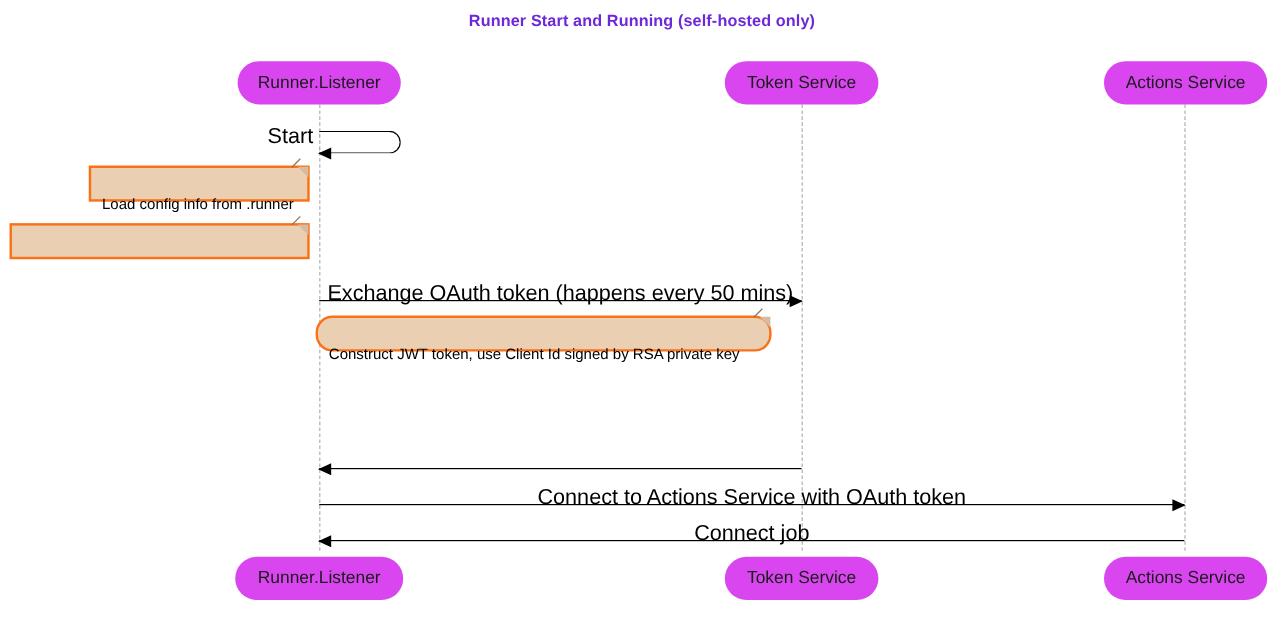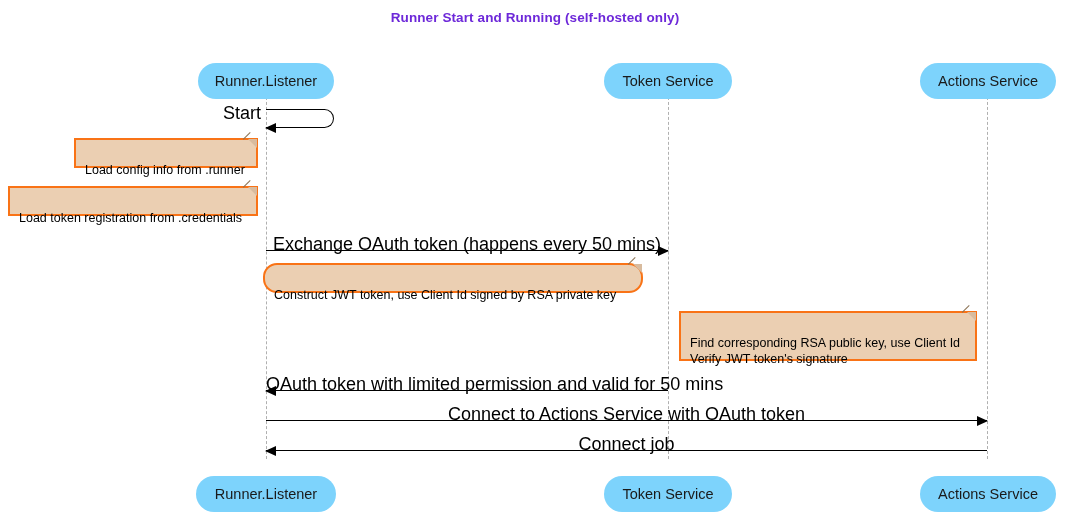--- a/index.html
+++ b/index.html
@@ -24,28 +24,27 @@
     font-size: 13.5px;
     font-weight: bold;
     color: #6d28d9;
     letter-spacing: 0.1px;
   }
   
   .participant {
     position: absolute;
     height: 36px;
     border-radius: 18px;
-    background: #7dd3fc;
+    background: #d946ef;
     display: flex;
     align-items: center;
     justify-content: center;
     font-size: 14.5px;
     color: #1a1a1a;
     box-sizing: border-box;
-    margin-top: 12px;
   }
   
   .lifeline {
     position: absolute;
     width: 0;
     border-left: 1px dashed #b0b0b0;
   }
   
   .msg {
     position: absolute;
@@ -160,21 +159,20 @@
 
   <div class="msg-label" style="left:189px; top:103px; width:72px; text-align:right;">Start</div>
   <div class="selfloop" style="left:266px; top:109px; width:68px; height:19px;"></div>
   <div class="selfloop-arrow" style="left:265px; top:123px;"></div>
 
   <div class="msg-label" style="left:266px; top:234px; width:402px;">Exchange OAuth token (happens every 50 mins)</div>
   <div class="msg" style="left:266px; top:250px; width:402px;">
     <span class="arrowhead right"></span>
   </div>
 
-  <div class="msg-label" style="left:266px; top:374px; width:402px;">OAuth token with limited permission and valid for 50 mins</div>
   <div class="msg" style="left:266px; top:390px; width:402px;">
     <span class="arrowhead left"></span>
   </div>
 
   <div class="msg-label" style="left:266px; top:404px; width:721px;">Connect to Actions Service with OAuth token</div>
   <div class="msg" style="left:266px; top:420px; width:721px;">
     <span class="arrowhead right"></span>
   </div>
 
   <div class="msg-label" style="left:266px; top:434px; width:721px;">Connect job</div>
@@ -182,31 +180,24 @@
     <span class="arrowhead left"></span>
   </div>
 
   <div class="note" style="left:74px; top:138px; width:184px; height:30px;">
     <span>Load config info from .runner</span>
     <span class="note-fold"></span>
     <span class="note-fold-edge"></span>
   </div>
 
   <div class="note" style="left:8px; top:186px; width:250px; height:30px;">
-    <span>Load token registration from .credentials</span>
     <span class="note-fold"></span>
     <span class="note-fold-edge"></span>
   </div>
 
   <div class="note" style="left:263px; top:263px; width:380px; height:30px;border-radius:14px;">
     <span>Construct JWT token, use Client Id signed by RSA private key</span>
     <span class="note-fold"></span>
     <span class="note-fold-edge"></span>
   </div>
 
-  <div class="note" style="left:679px; top:311px; width:298px; height:50px;">
-    <span>Find corresponding RSA public key, use Client Id
-Verify JWT token's signature</span>
-    <span class="note-fold"></span>
-    <span class="note-fold-edge"></span>
-  </div>
 
 </div>
 
 </body></html>

